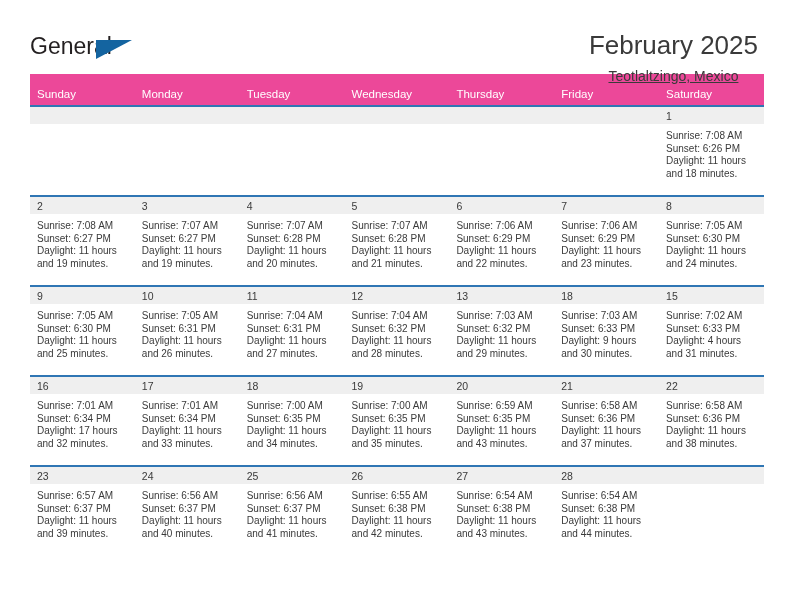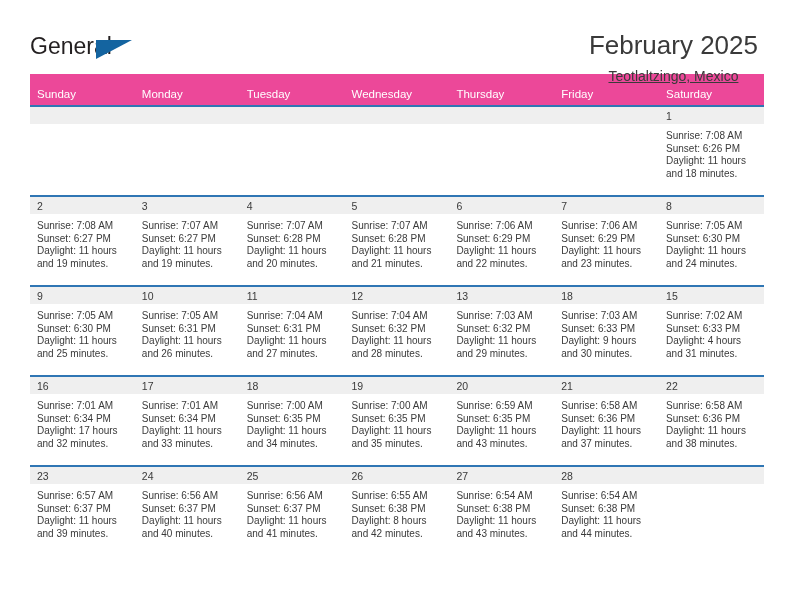--- a/index.html
+++ b/index.html
@@ -419,21 +419,21 @@
               <div>Sunrise: 6:56 AM</div>
               <div>Sunset: 6:37 PM</div>
               <div class="daylight">Daylight: 11 hours and 41 minutes.</div>
             </div>
           </td>
           <td class="">
             <div class="daynum-bar">26</div>
             <div class="cell-body">
               <div>Sunrise: 6:55 AM</div>
               <div>Sunset: 6:38 PM</div>
-              <div class="daylight">Daylight: 8 hours and 42 minutes.</div>
+              <div class="daylight">Daylight: 11 hours and 42 minutes.</div>
             </div>
           </td>
           <td class="">
             <div class="daynum-bar">27</div>
             <div class="cell-body">
               <div>Sunrise: 6:54 AM</div>
               <div>Sunset: 6:38 PM</div>
               <div class="daylight">Daylight: 11 hours and 43 minutes.</div>
             </div>
           </td>

